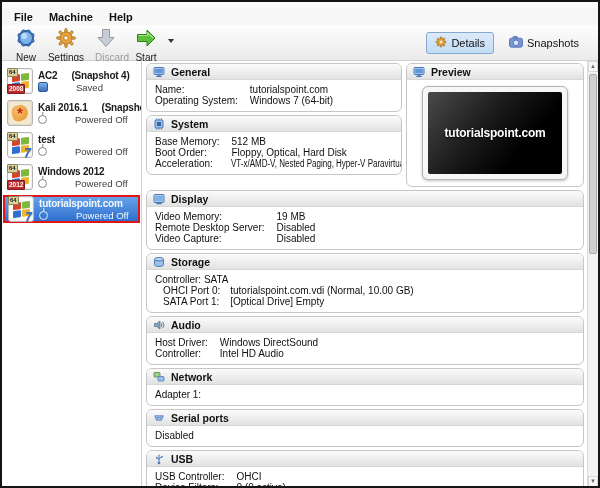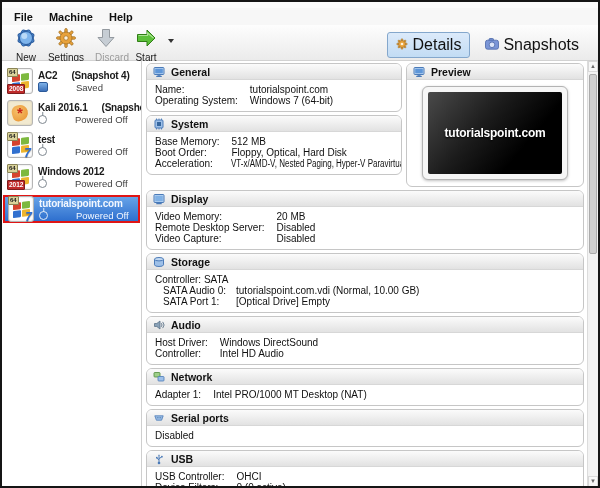--- a/index.html
+++ b/index.html
@@ -13,21 +13,21 @@
   .menu-item { font-size:11px; color:#111; padding:1px 8px; cursor:default; }
   .toolbar { height:36px; background:linear-gradient(#fdfdfd,#ebebeb); border-bottom:1px solid #d2d2d2;
              display:flex; align-items:flex-start; padding:1px 6px 0 4px; }
   .tbtn { display:flex; flex-direction:column; align-items:center; width:40px; padding-top:1px; cursor:default; }
   .tbtn .tlabel { font-size:10px; color:#222; margin-top:-1px; }
   .tbtn.disabled .tlabel { color:#9b9b9b;margin-left:12px; }
   .start-wrap { display:flex; align-items:center; }
   .drop-arrow { width:0; height:0; border-left:3.5px solid transparent; border-right:3.5px solid transparent;
                 border-top:4px solid #333; margin:-8px 0 0 2px; }
   .view-switch { margin-left:auto; display:flex; align-items:center; gap:6px; padding-top:6px; padding-right:4px; }
-  .vbtn { display:flex; align-items:center; gap:4px; font-size:16px; color:#111;
+  .vbtn { display:flex; align-items:center; gap:4px; font-size:11px; color:#111;
           padding:3px 8px; border-radius:3px; border:1px solid transparent; cursor:default; }
   .vbtn.sel { background:linear-gradient(#dceafa,#c2dcf4); border-color:#84a7cc; }
   
   .main { display:flex; height:426px; background:#fff; }
   .sidebar { width:140px; border-right:1px solid #cfcfcf; background:#fff; padding-top:6px; overflow:hidden; }
   .vmitem { display:flex; align-items:center; gap:5px; height:28px; margin:0 0 4px 0; padding-left:5px; }
   .vmitem.sel { background:linear-gradient(#66a3e8,#2e6fce); border:2px solid #e01515; padding-left:3px;
                 margin-left:1px; margin-right:1px; }
   .vmicon { width:26px; height:26px; background:#fff; border:1px solid #b5b5b5; border-radius:3px;
             position:relative; flex:none; box-shadow:inset 0 0 2px rgba(0,0,0,.18); }
@@ -364,41 +364,41 @@
           <svg width="12" height="12" viewBox="0 0 12 12">
             <rect x="1" y="1.5" width="10" height="8" rx="1" fill="#bcd6f2" stroke="#4a7ab8"></rect>
             <rect x="2.2" y="2.7" width="7.6" height="5.6" fill="#7fb0e4"></rect>
             <rect x="3.2" y="10" width="5.6" height="1.2" rx="0.5" fill="#4a7ab8"></rect>
           </svg>
           <span>Display</span>
         </div>
         <div class="panel-b">
           <div class="rows">
             <span class="lbl">Video Memory:</span>
-              <span class="val">20 MB</span>
+              <span class="val">19 MB</span>
             <span class="lbl">Remote Desktop Server:</span>
               <span class="val">Disabled</span>
             <span class="lbl">Video Capture:</span>
               <span class="val">Disabled</span>
           </div>
         </div>
       </div>
 
       <div class="panel">
         <div class="panel-h">
           <svg width="12" height="12" viewBox="0 0 12 12">
             <path d="M1.5 3.2 v5.6 a4.5 1.7 0 0 0 9 0 V3.2" fill="#9ec0e8" stroke="#4a7ab8"></path>
             <ellipse cx="6" cy="3.2" rx="4.5" ry="1.7" fill="#c4daf2" stroke="#4a7ab8"></ellipse>
           </svg>
           <span>Storage</span>
         </div>
         <div class="panel-b">
           <div class="plain-line">Controller: SATA</div>
           <div class="rows indent">
-            <span class="lbl">SATA Audio 0:</span>
+            <span class="lbl">OHCI Port 0:</span>
               <span class="val">tutorialspoint.com.vdi (Normal, 10.00 GB)</span>
             <span class="lbl">SATA Port 1:</span>
               <span class="val">[Optical Drive] Empty</span>
           </div>
         </div>
       </div>
 
       <div class="panel">
         <div class="panel-h">
           <svg width="12" height="12" viewBox="0 0 12 12">
@@ -421,21 +421,20 @@
         <div class="panel-h">
           <svg width="12" height="12" viewBox="0 0 12 12">
             <rect x="1" y="1.5" width="6" height="4.5" rx="0.8" fill="#9fd08a" stroke="#4e8a3a" stroke-width="0.8"></rect>
             <rect x="5" y="5.5" width="6" height="4.5" rx="0.8" fill="#9ec0e8" stroke="#4a7ab8" stroke-width="0.8"></rect>
           </svg>
           <span>Network</span>
         </div>
         <div class="panel-b">
           <div class="rows">
             <span class="lbl">Adapter 1:</span>
-              <span class="val">Intel PRO/1000 MT Desktop (NAT)</span>
           </div>
         </div>
       </div>
 
       <div class="panel">
         <div class="panel-h">
           <svg width="12" height="12" viewBox="0 0 12 12">
             <path d="M1.8 3.8 h8.4 l-1.6 4.4 h-5.2 z" fill="#9ec0e8" stroke="#4a7ab8" stroke-width="0.8"></path>
             <circle cx="4.3" cy="5.8" r="0.55" fill="#35669e"></circle>
               <circle cx="6" cy="5.8" r="0.55" fill="#35669e"></circle>

